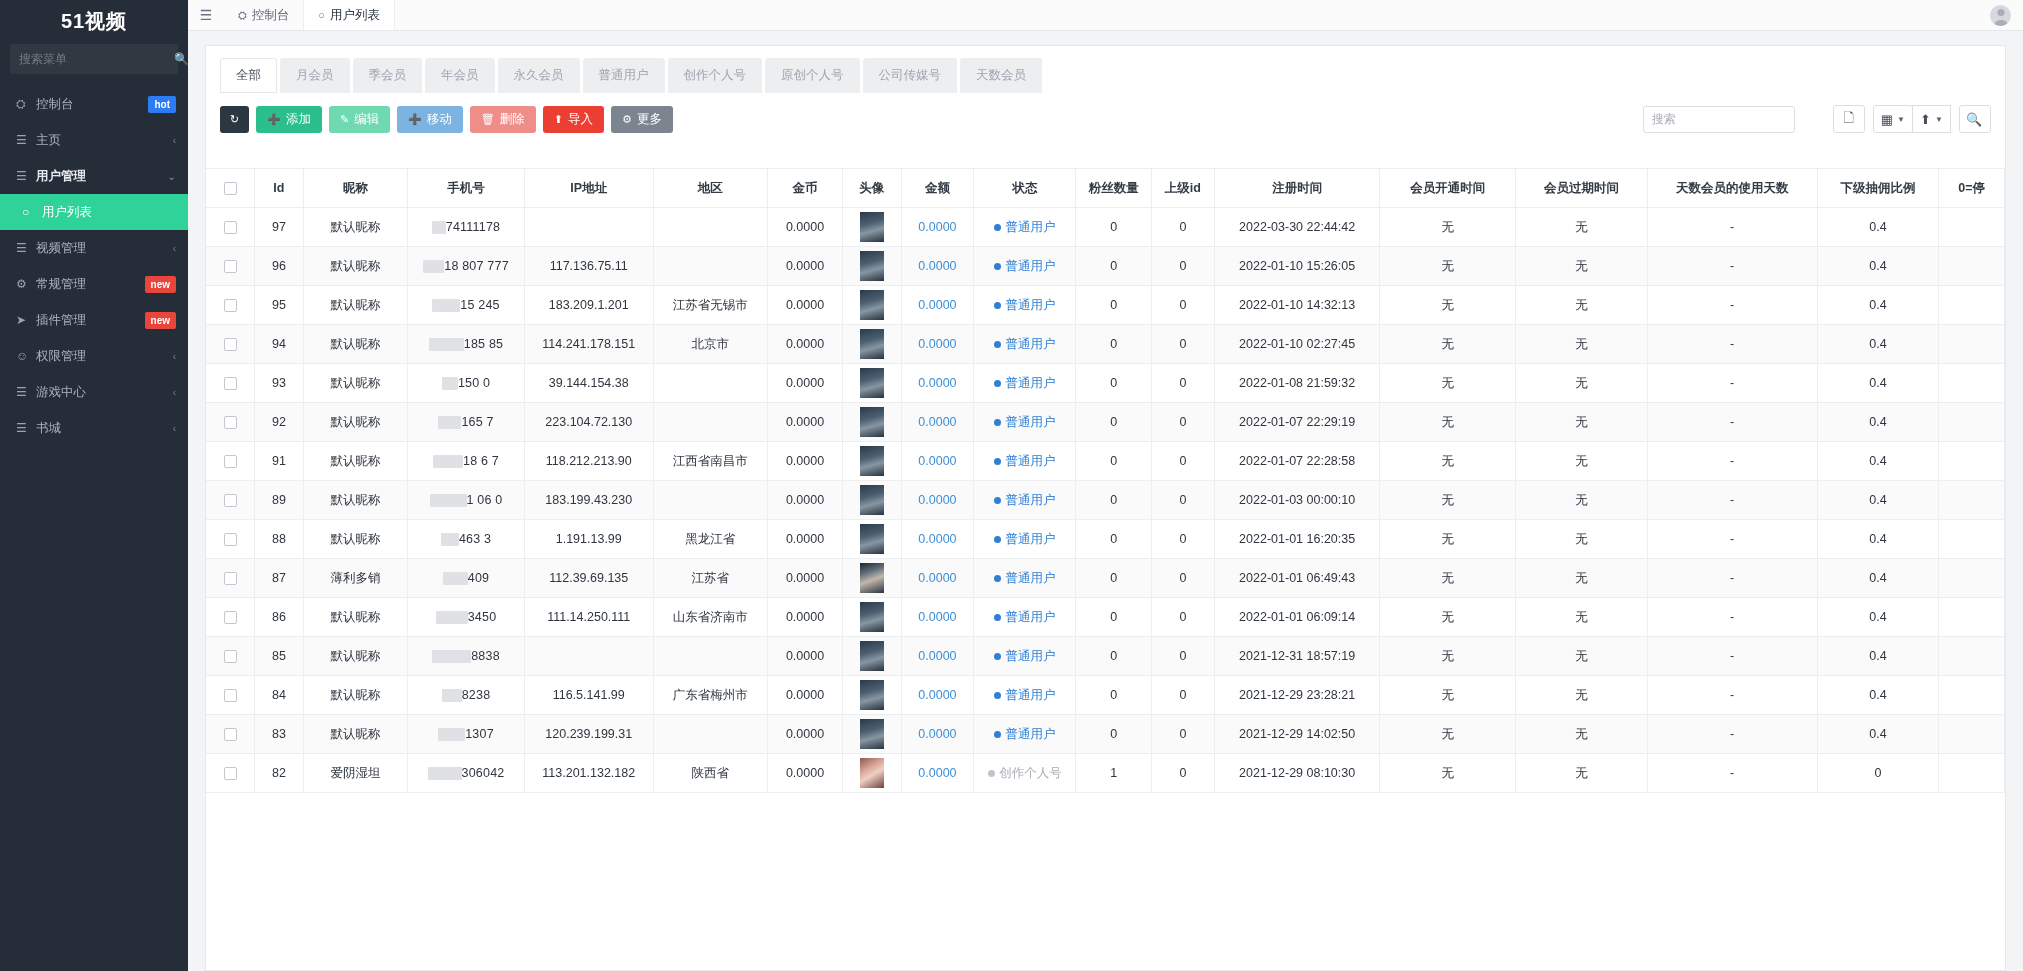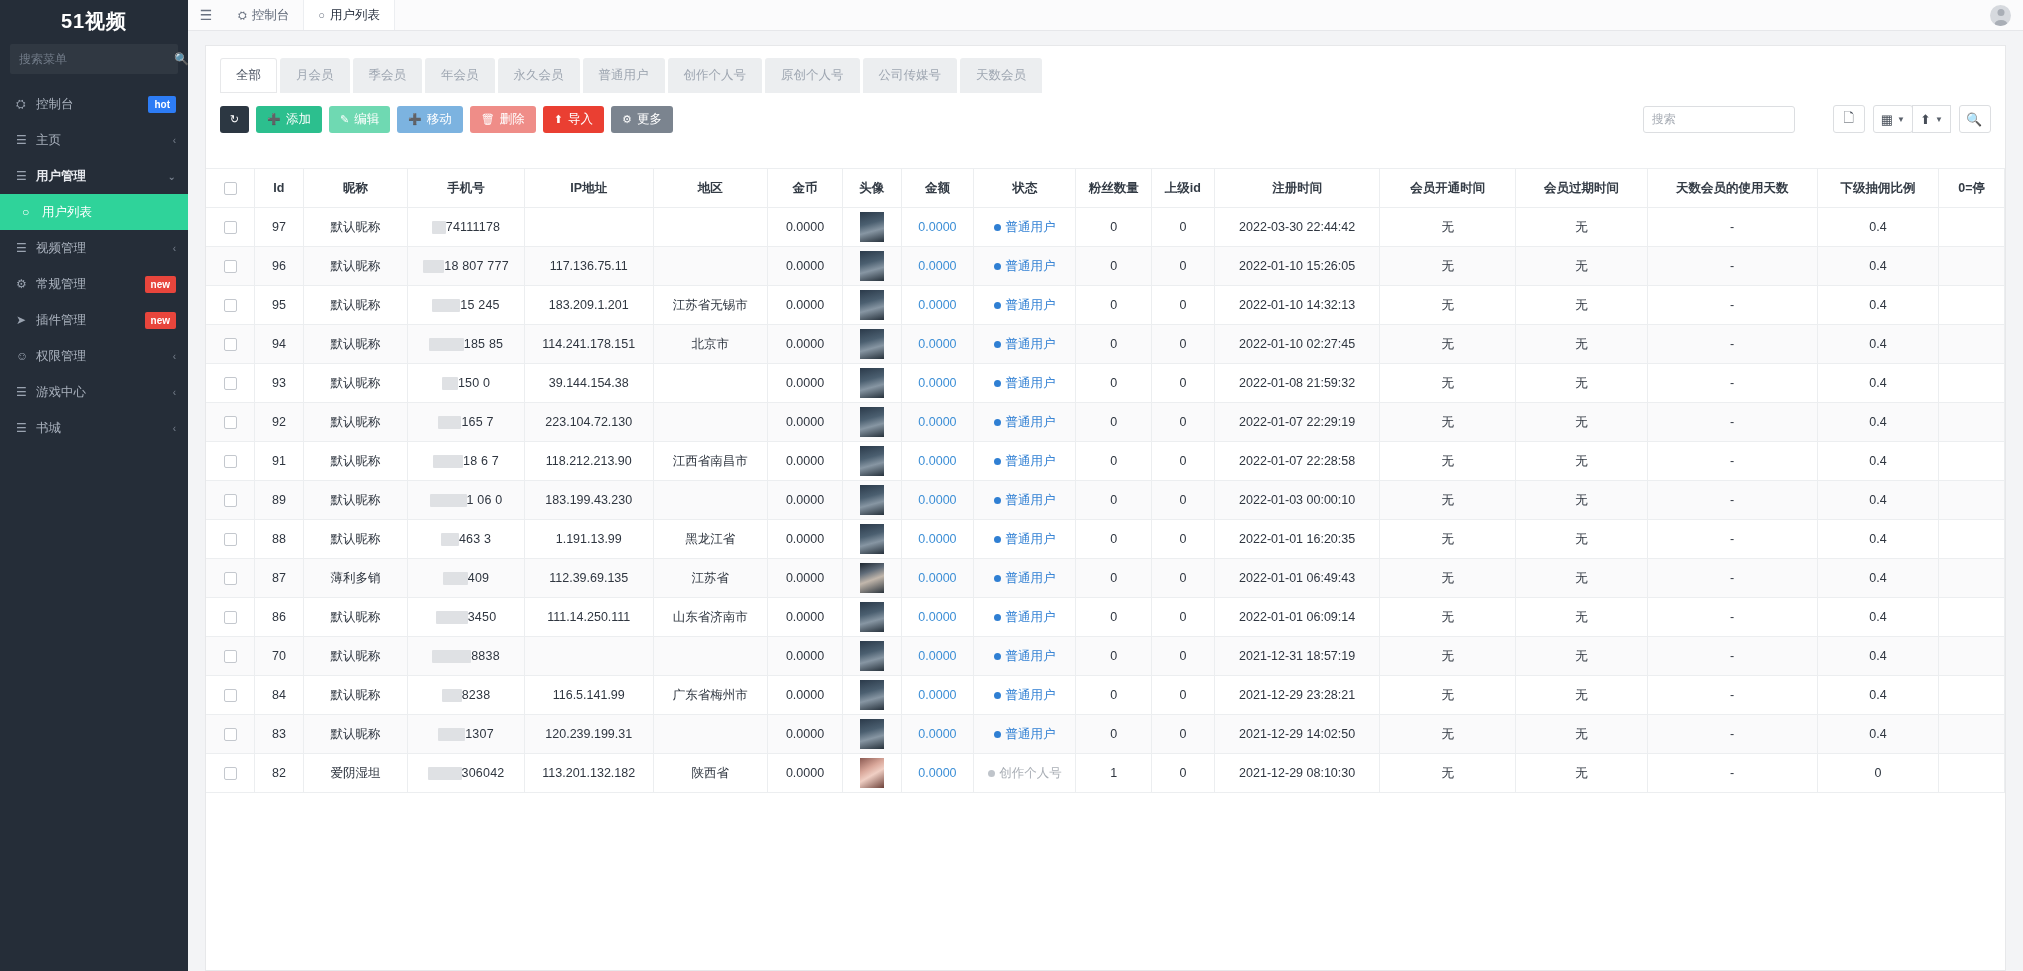--- a/index.html
+++ b/index.html
@@ -624,21 +624,21 @@
                 <td>0</td>
                 <td>2022-01-01 06:09:14</td>
                 <td>无</td>
                 <td>无</td>
                 <td>-</td>
                 <td>0.4</td>
                 <td></td>
               </tr>
               <tr>
                 <td><span class="chk"></span></td>
-                <td>70</td>
+                <td>85</td>
                 <td>默认昵称</td>
                 <td class="phone-cell"><span class="masked" style="width: 39px;"></span><span>8838</span></td>
                 <td></td>
                 <td></td>
                 <td>0.0000</td>
                 <td><span class="thumb "></span></td>
                 <td class="money-link">0.0000</td>
                 <td><span class="status">
                     <span class="sdot"></span>
                     <span>普通用户</span>

